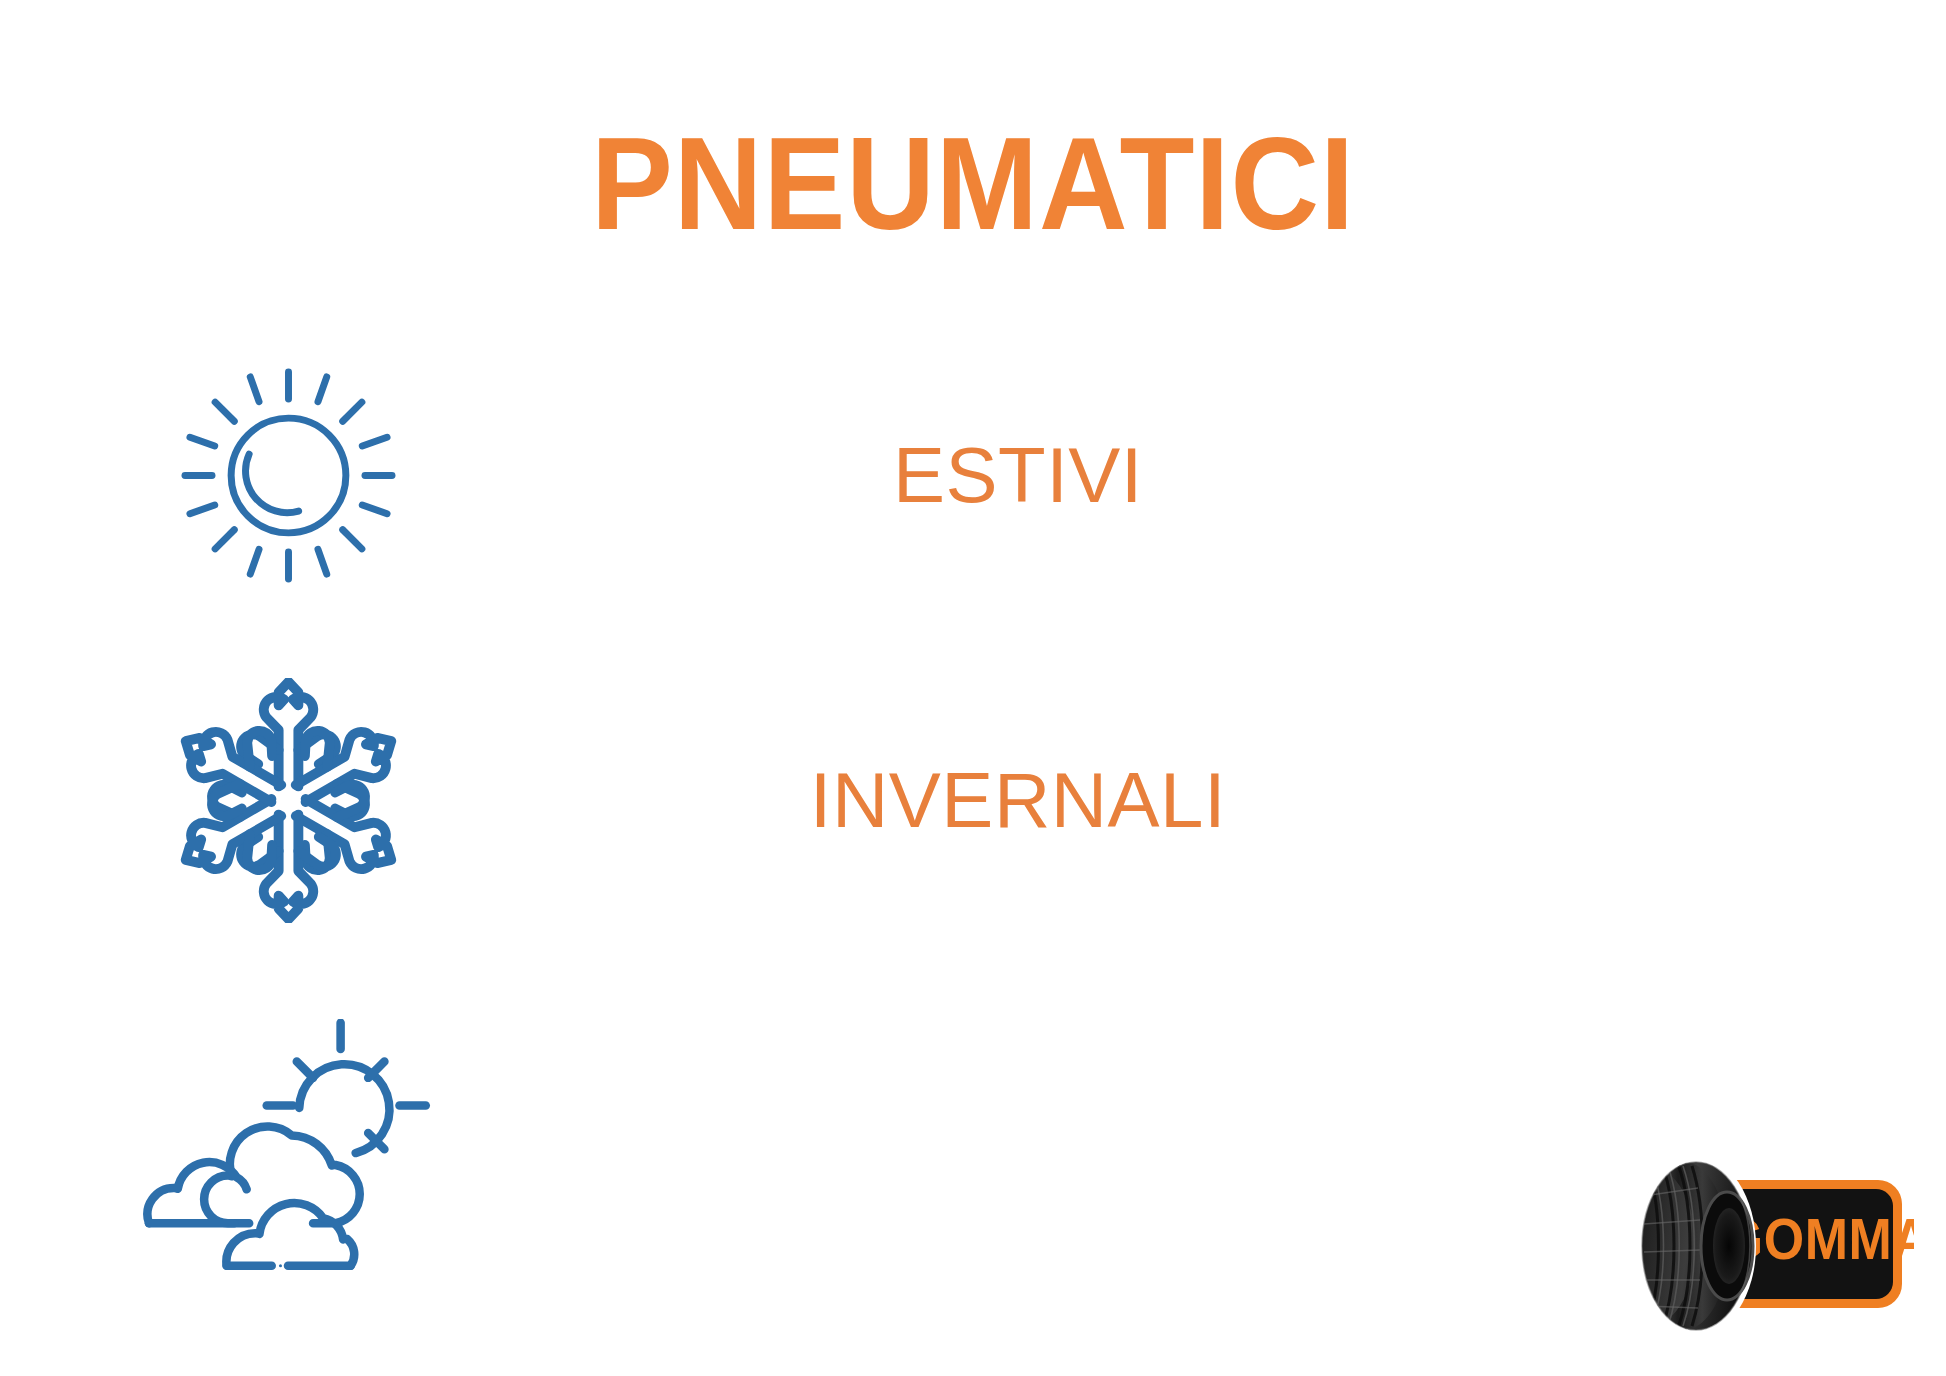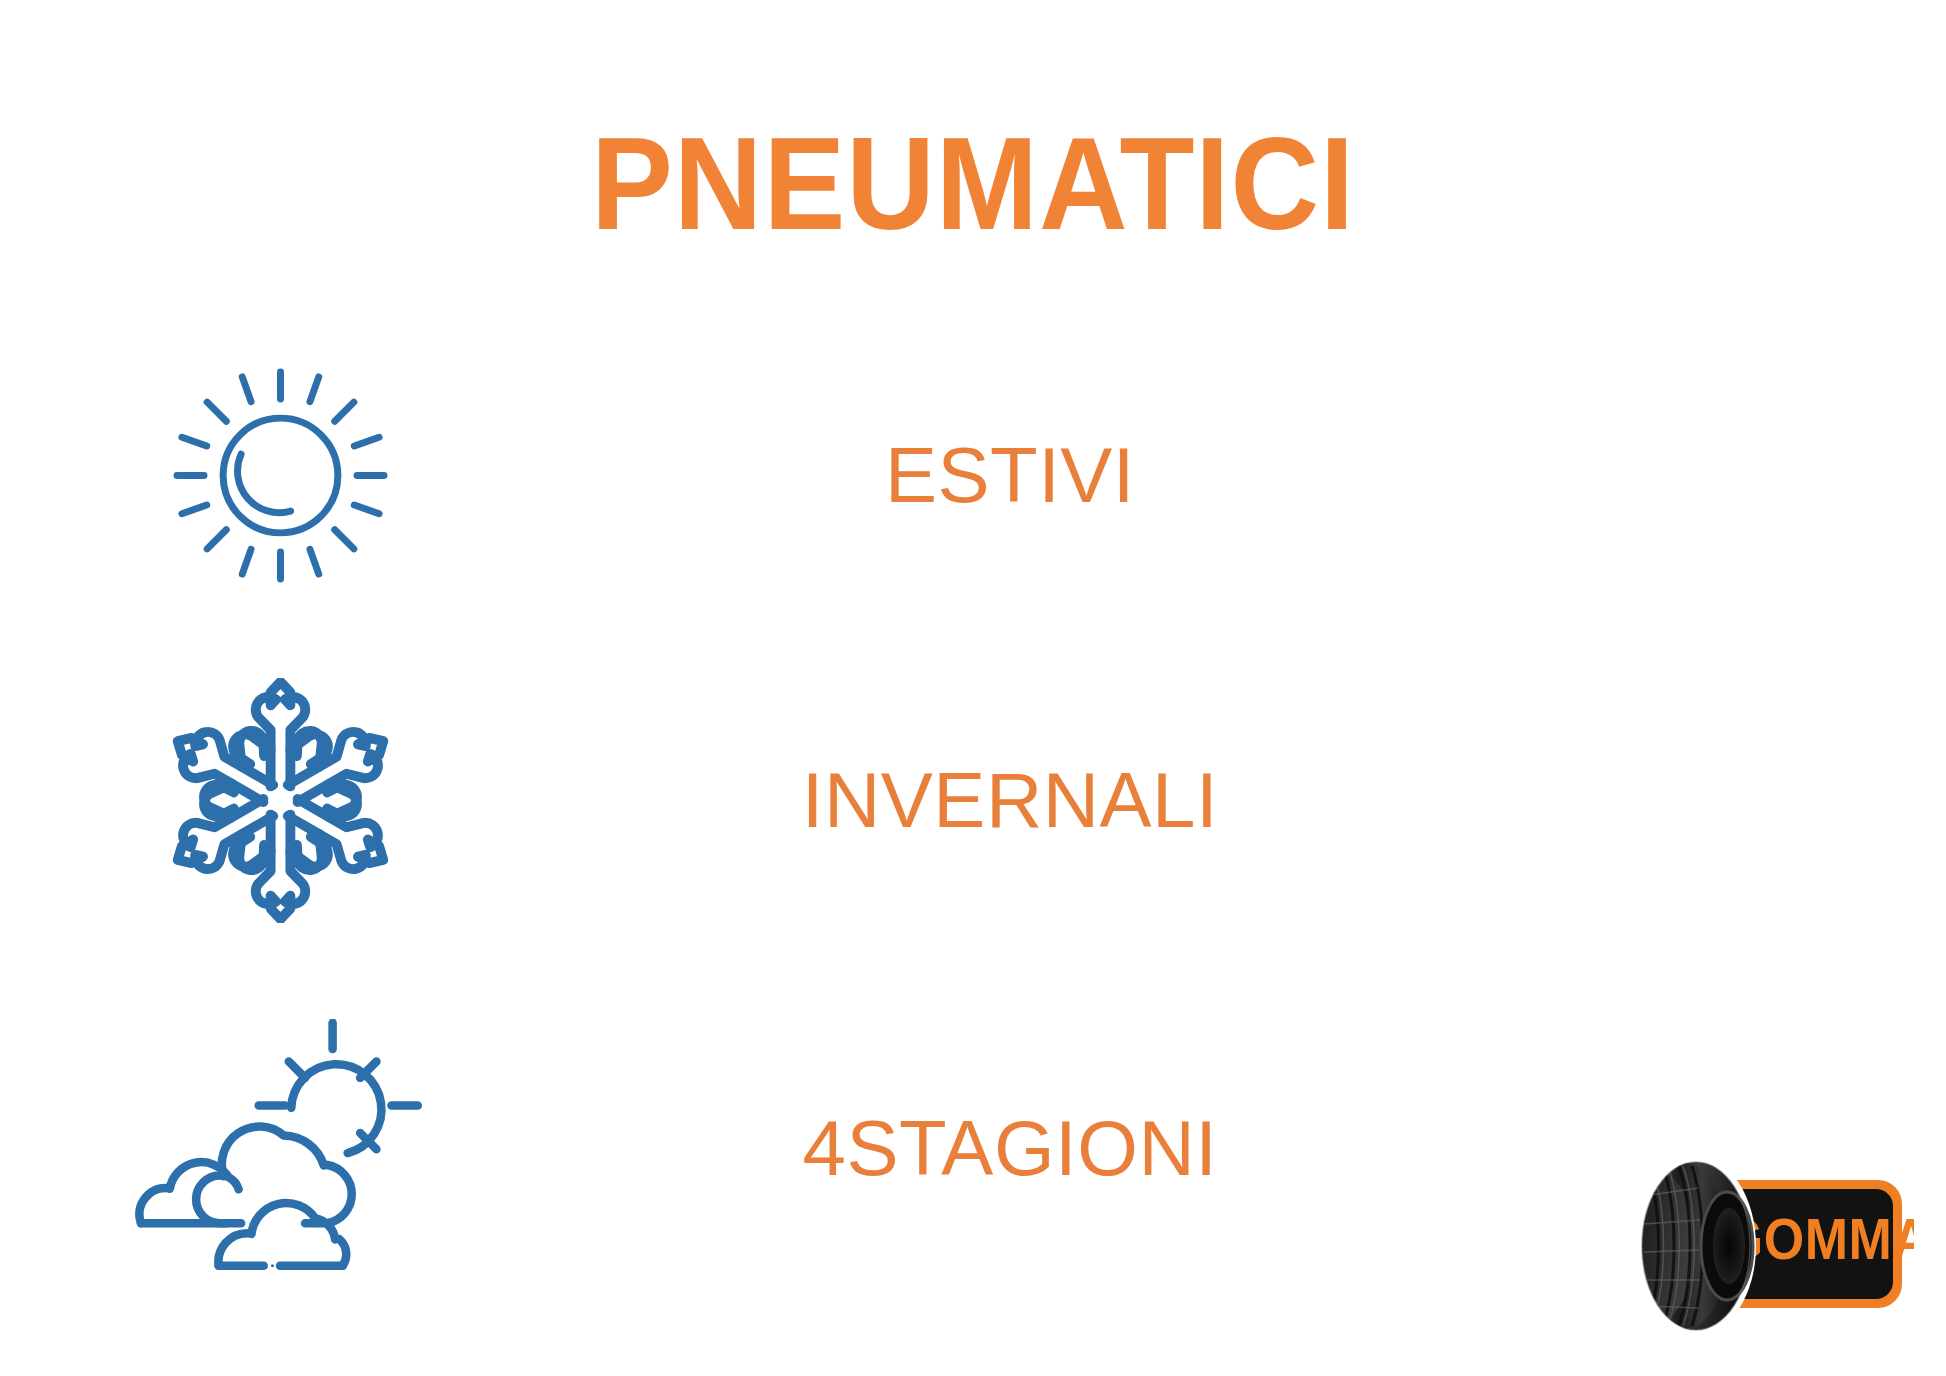--- a/index.html
+++ b/index.html
@@ -39,21 +39,21 @@
     line-height: 1;
     transform: scaleX(0.93);
     transform-origin: center top;
     white-space: nowrap;
     user-select: none;
   }
 
   
   .row {
     position: absolute;
-    left: 0;
+    left: 8px;
     width: 1460px;
     display: flex;
     align-items: center;
   }
   .row-icon {
     width: 600px;
     display: flex;
     justify-content: center;
     align-items: center;
     flex: 0 0 auto;
@@ -195,21 +195,20 @@
                  A3.5 3.5 0 0 1 46.6 85.8
                  A14 14 0 0 1 72 79.5
                  A9.8 9.8 0 0 1 80 88
                  A3 3 0 0 1 81.6 87.8
                  A8 8 0 0 1 83 98.5"></path>
         <line x1="33.5" y1="98.5" x2="51.5" y2="98.5"></line>
         <line x1="58" y1="98.5" x2="83" y2="98.5"></line>
         <circle cx="55" cy="98.5" r="0.6" fill="#2d6fab" stroke="none"></circle>
       </svg>
     </div>
-    <div class="row-label">4STAGIONI</div>
   </div>
 
   <div id="regomma-logo">
     <svg width="292" height="192" viewBox="0 0 292 192" aria-hidden="true">
       <defs>
 
         <linearGradient id="tread-g" x1="0" y1="0" x2="1" y2="0">
           <stop offset="0%" stop-color="#2a2a2a"></stop>
           <stop offset="18%" stop-color="#4a4a4a"></stop>
           <stop offset="42%" stop-color="#1c1c1c"></stop>

